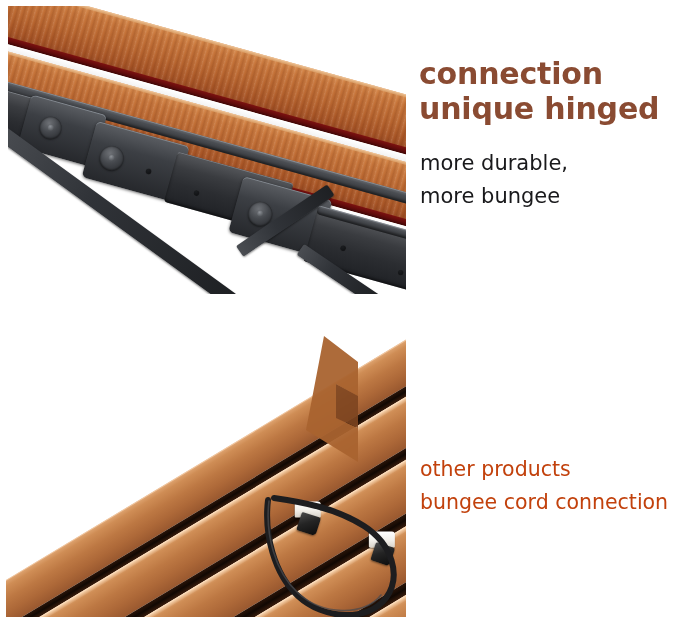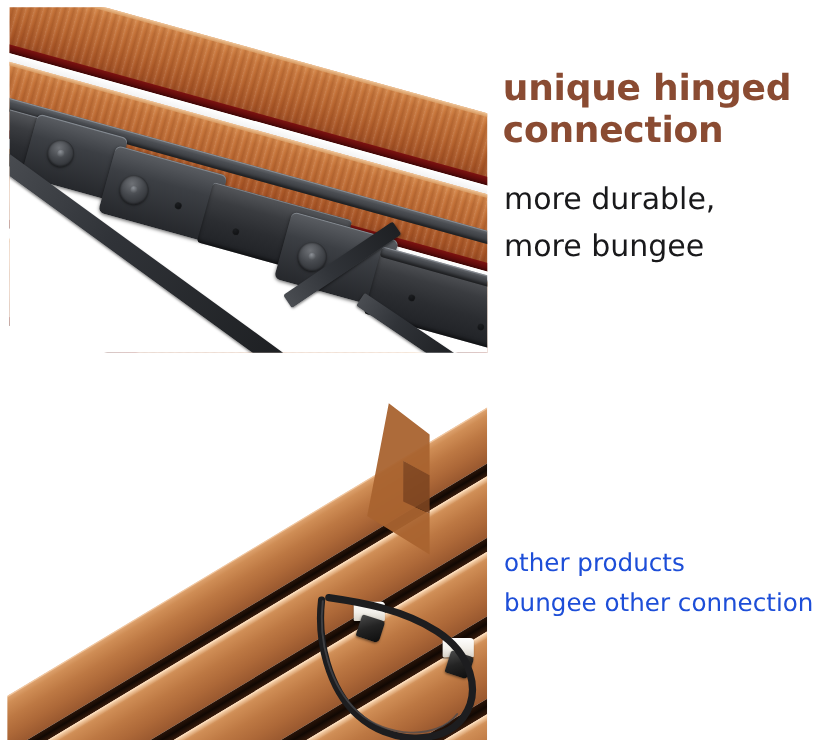--- a/index.html
+++ b/index.html
@@ -114,25 +114,25 @@
   .cord{position:absolute;}
 
   
   .headline{
     position:absolute;left:419px;top:57px;width:250px;
     color:#8a4b32;font-weight:bold;font-size:30px;line-height:1.16;
     letter-spacing:-0.2px;
   }
   .subcopy{
     position:absolute;left:420px;top:147px;width:250px;
-    color:#19191b;font-size:25px;line-height:1.55;
+    color:#19191b;font-size:21px;line-height:1.55;
   }
   .othercopy{
     position:absolute;left:420px;top:453px;width:256px;
-    color:#1d4ed8;font-size:20.5px;line-height:1.62;
+    color:#c2410c;font-size:20.5px;line-height:1.62;
   }
   .ln{display:block;white-space:nowrap;}
 </style>
 </head>
 <body>
 
 <div class="stage">
 
   <div class="photo" id="photo-hinged">
     <div class="wood-scene">
@@ -193,22 +193,22 @@
       </div>
 
       <div class="leg" style="left:-6px;top:118px;width:290px;height:15px;transform:rotate(36deg);"></div>
       <div class="leg" style="left:228px;top:240px;width:110px;height:13px;transform:rotate(-34deg);"></div>
       <div class="leg" style="left:296px;top:238px;width:92px;height:13px;transform:rotate(34deg);"></div>
 
     </div>
   </div>
 
   <div class="headline">
+    <span class="ln">connection</span>
     <span class="ln">unique hinged</span>
-    <span class="ln">connection</span>
   </div>
 
   <div class="subcopy">
     <span class="ln">more durable,</span>
     <span class="ln">more bungee</span>
   </div>
 
   <div class="photo" id="photo-bungee">
     <div class="cu-scene">
 
@@ -263,16 +263,16 @@
                  C 330 186, 296 180, 268 176" fill="none" stroke="#1d1d1f" stroke-width="6" stroke-linecap="round"></path>
         <path d="M263 179
                  C 259 212, 269 250, 292 271
                  C 316 293, 358 295, 375 273" fill="none" stroke="#4a4a4e" stroke-width="1.6" stroke-linecap="round" opacity="0.75"></path>
       </svg>
     </div>
   </div>
 
   <div class="othercopy">
     <span class="ln">other products</span>
-    <span class="ln">bungee other connection</span>
+    <span class="ln">bungee cord connection</span>
   </div>
 
 </div>
 
 </body></html>

